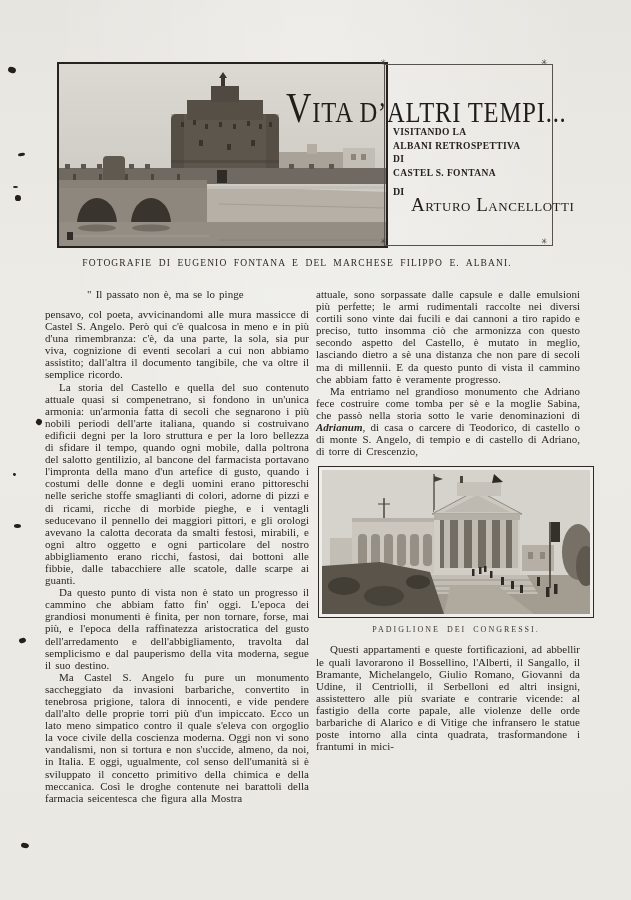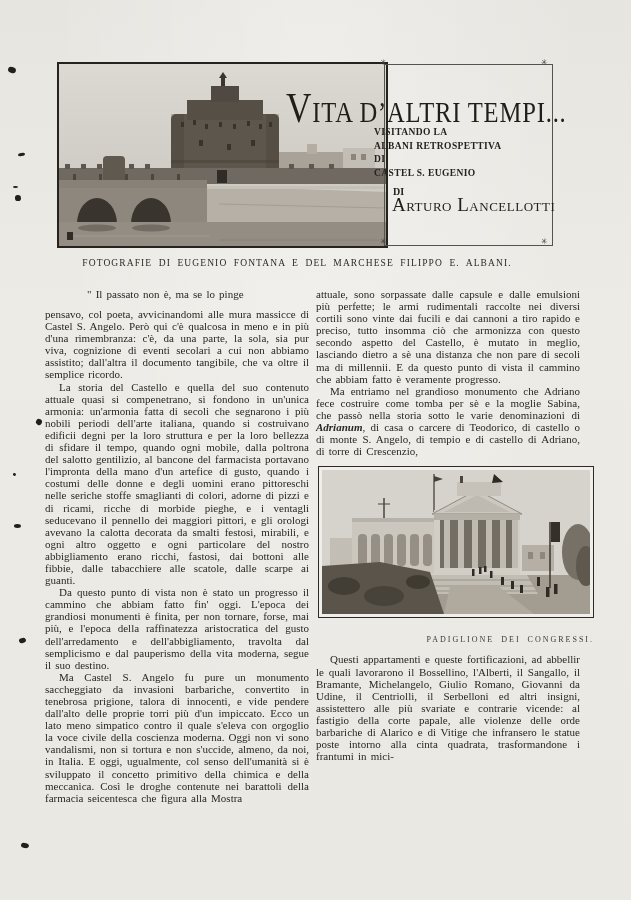--- a/index.html
+++ b/index.html
@@ -22,40 +22,40 @@
   .o-tl { left: 380px; top: 59px; } .o-tr { left: 541px; top: 59px; }
   .o-bl { left: 380px; top: 238px; } .o-br { left: 541px; top: 238px; }
 
   .main-title {
     position: absolute; left: 286px; top: 83px; white-space: nowrap;
     transform: scaleX(0.82); transform-origin: 0 0;
     font-weight: normal; font-size: 30px; letter-spacing: 1px; color: #211d19;
   }
   .t-initial { font-size: 43px; }
 
-  .subtitle { position: absolute; left: 374px; top: 126px; font-size: 9.5px; font-weight: bold; letter-spacing: 0.4px; line-height: 13.5px; color: #26221e; }
+  .subtitle { position: absolute; left: 393px; top: 126px; font-size: 9.5px; font-weight: bold; letter-spacing: 0.4px; line-height: 13.5px; color: #26221e; }
   .byline-di { position: absolute; left: 393px; top: 186px; font-size: 10px; font-weight: bold; color: #26221e; }
-  .author { position: absolute; left: 392px; top: 194px; font-size: 19px; font-variant: small-caps; letter-spacing: 0.5px; white-space: nowrap; color: #211d19; text-align: center; }
+  .author { position: absolute; left: 411px; top: 194px; font-size: 19px; font-variant: small-caps; letter-spacing: 0.5px; white-space: nowrap; color: #211d19; text-align: center; }
 
   .credit { position: absolute; left: 0; top: 258px; width: 594px; text-align: center; font-size: 9.5px; letter-spacing: 1.1px; word-spacing: 3px; color: #2e2a25; }
 
   
   .columns { position: absolute; left: 45px; top: 288px; width: 535px; display: flex; gap: 7px; }
   .col { width: 264px; font-size: 11px; line-height: 12.1px; text-align: justify; word-spacing: 1.4px; color: #2b2722; }
   .epigraph { padding-left: 42px; margin-bottom: 7px; font-size: 11px; line-height: 13px; text-align: left; }
   .epigraph .ep2 { padding-left: 14px; }
   .par { text-indent: 14px; }
   .par.noindent { text-indent: 0; }
   em.term { font-style: italic; font-weight: bold; }
 
   
   .fig2 { margin: 9px 0 7px 2px; width: 276px; }
   .photo2 { width: 276px; height: 152px; border: 1px solid #2e2a25; padding: 3px; background: #f0eeea; }
   .photo2 svg { display: block; width: 268px; height: 144px; }
-  .fig-caption { text-align: right; font-size: 8px; letter-spacing: 2px; word-spacing: 3px; margin-top: 16px; color: #3d3933; }
+  .fig-caption { text-align: center; font-size: 8px; letter-spacing: 2px; word-spacing: 3px; margin-top: 6px; color: #3d3933; }
 
   
   .speck { position: absolute; background: #232019; border-radius: 45% 55% 50% 50%; }
   .s1 { left: 8px;  top: 67px;  width: 8px; height: 6px; transform: rotate(15deg); }
   .s2 { left: 18px; top: 153px; width: 7px; height: 3px; transform: rotate(-10deg); }
   .s3 { left: 13px; top: 186px; width: 5px; height: 2px; }
   .s4 { left: 15px; top: 195px; width: 6px; height: 6px; }
   .s5 { left: 36px; top: 419px; width: 6px; height: 6px; transform: rotate(30deg); }
   .s6 { left: 13px; top: 473px; width: 3px; height: 3px; }
   .s7 { left: 14px; top: 524px; width: 7px; height: 4px; }
@@ -160,21 +160,21 @@
   <span class="ornament o-tr">✳</span>
   <span class="ornament o-bl">✳</span>
   <span class="ornament o-br">✳</span>
 
   <h1 class="main-title"><span class="t-initial">V</span><span>ITA D’ALTRI TEMPI...</span></h1>
 
   <div class="subtitle">
     <div>VISITANDO LA</div>
     <div>ALBANI RETROSPETTIVA</div>
     <div>DI</div>
-    <div>CASTEL S. EUGENIO</div>
+    <div>CASTEL S. FONTANA</div>
   </div>
 
   <div class="byline-di">DI</div>
   <div class="author">Arturo Lancellotti</div>
 
   <div class="credit">FOTOGRAFIE DI EUGENIO FONTANA E DEL MARCHESE FILIPPO E. ALBANI.</div>
 
   <div class="columns">
     <div class="col">
       <div class="epigraph">

